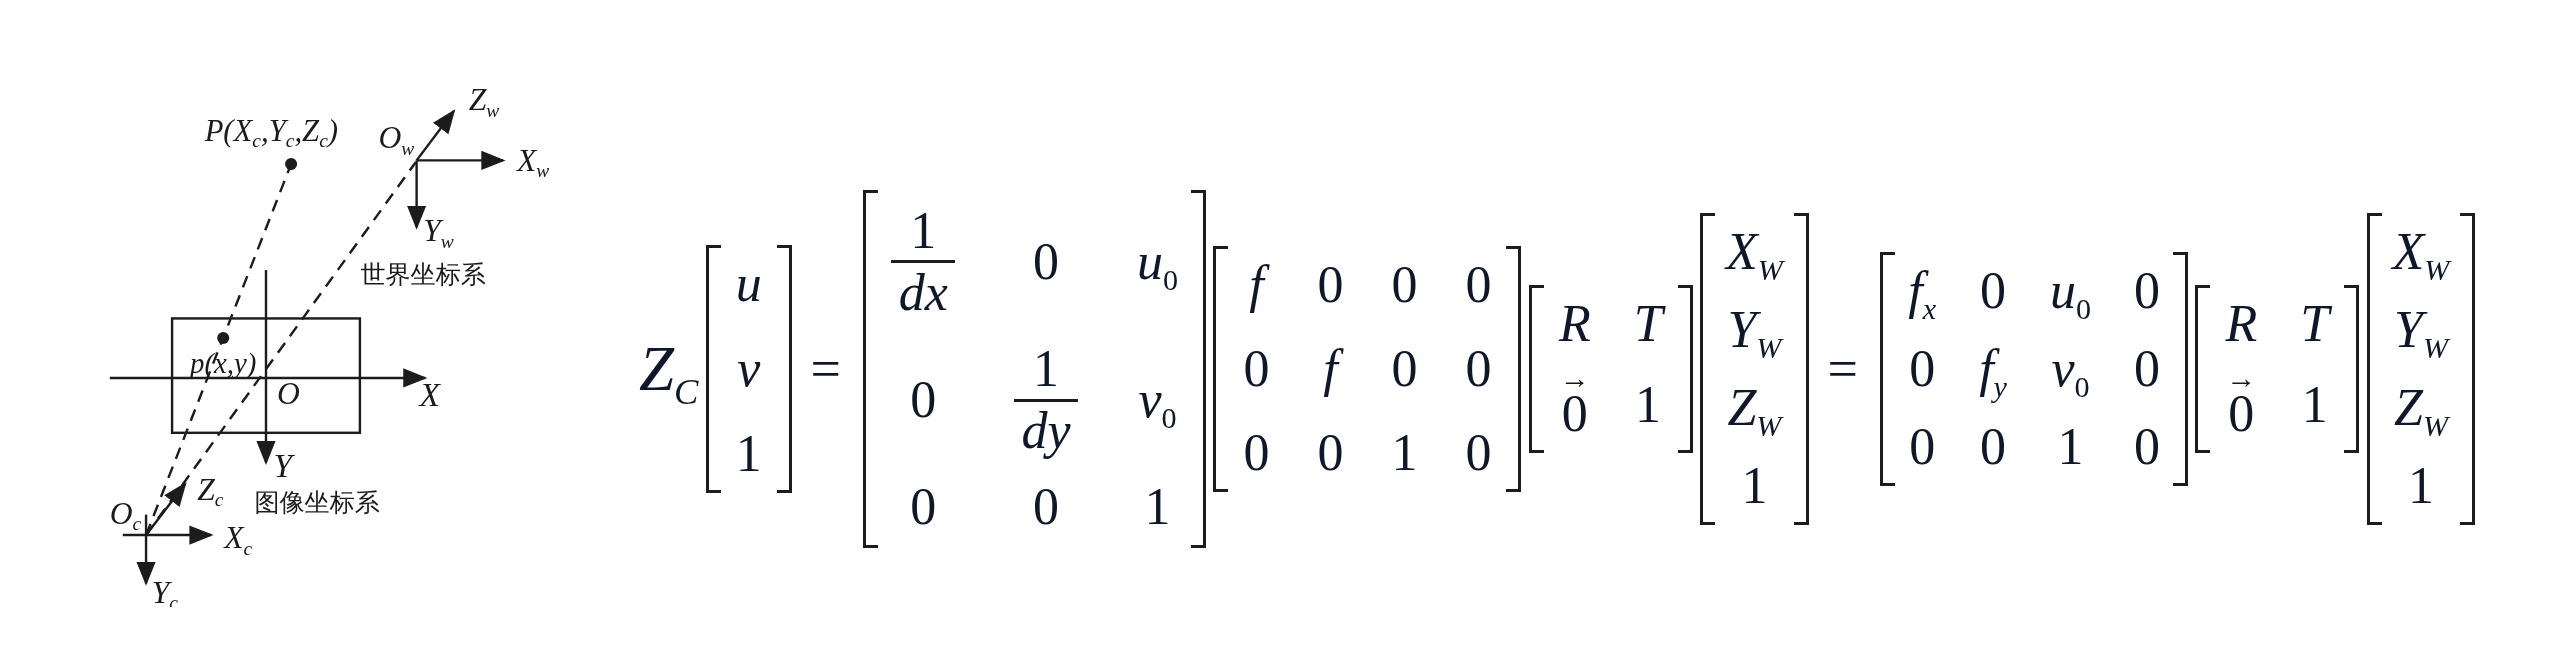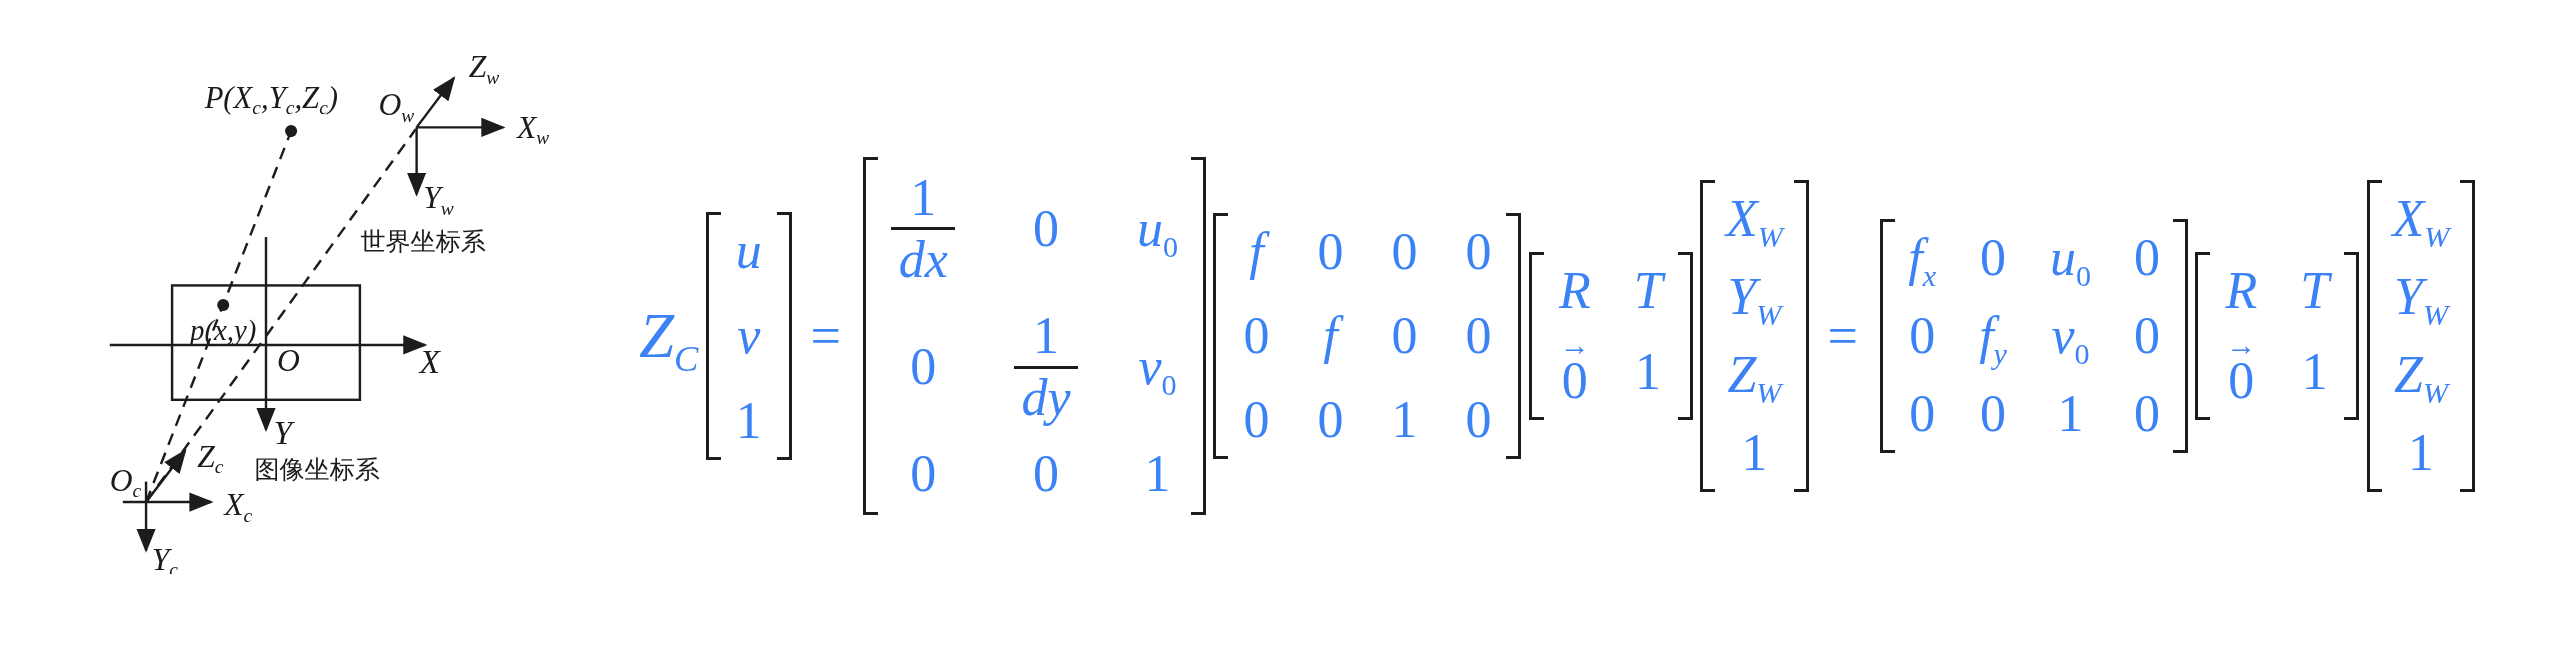--- a/index.html
+++ b/index.html
@@ -1,17 +1,17 @@
 <!DOCTYPE html>
 <html style="font-size:15px"><head>
 <meta charset="utf-8">
 <style>
   html,body{margin:0;padding:0;background:#fff;}
   #fig{position:relative;width:2576px;height:574px;background:#ffffff;overflow:hidden;
-       font-family:"Liberation Serif","DejaVu Serif",serif;color:#3b82f6;}
+       font-family:"Liberation Serif","DejaVu Serif",serif;color:#0f172a;margin-top:33px;}
   
   #diagram{position:absolute;left:0;top:0;}
   .dlbl{font-family:"Liberation Serif","DejaVu Serif",serif;font-style:italic;fill:#1b1b1b;}
   .cn{font-family:"Liberation Sans","DejaVu Sans",sans-serif;font-style:normal;fill:#1b1b1b;}
   .svgsub{font-size:21px;}
   
   .eq{position:absolute;left:639px;top:127px;height:418px;display:flex;align-items:center;
       font-size:52px;line-height:1;white-space:nowrap;}
   .eq .it{font-style:italic;}
   sub{font-size:0.58em;line-height:0;}

